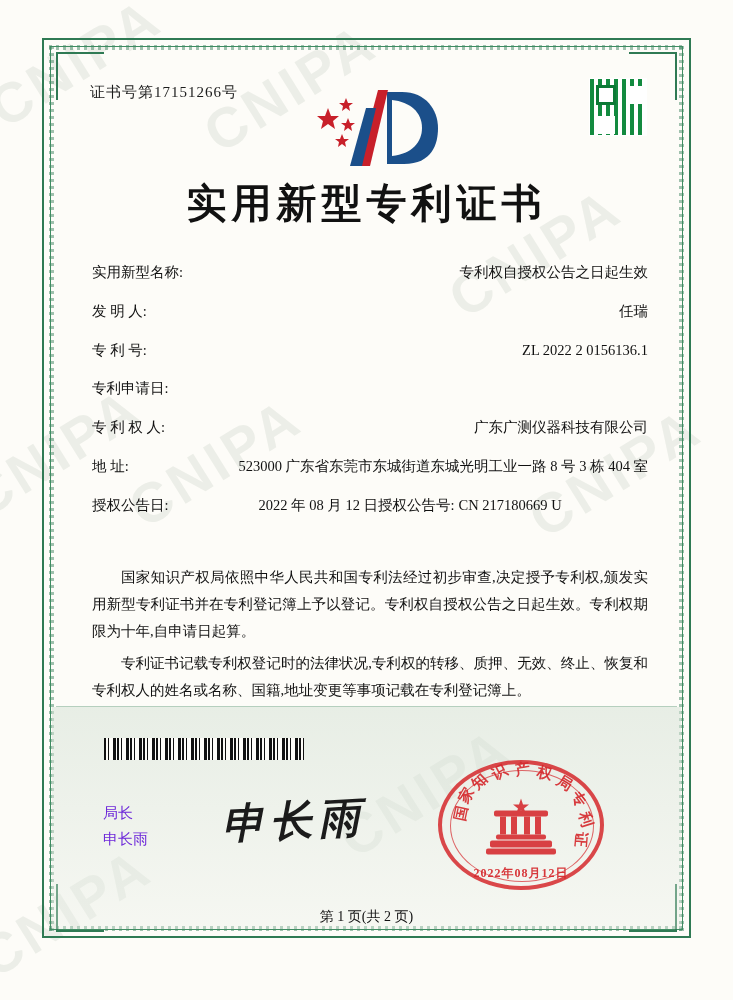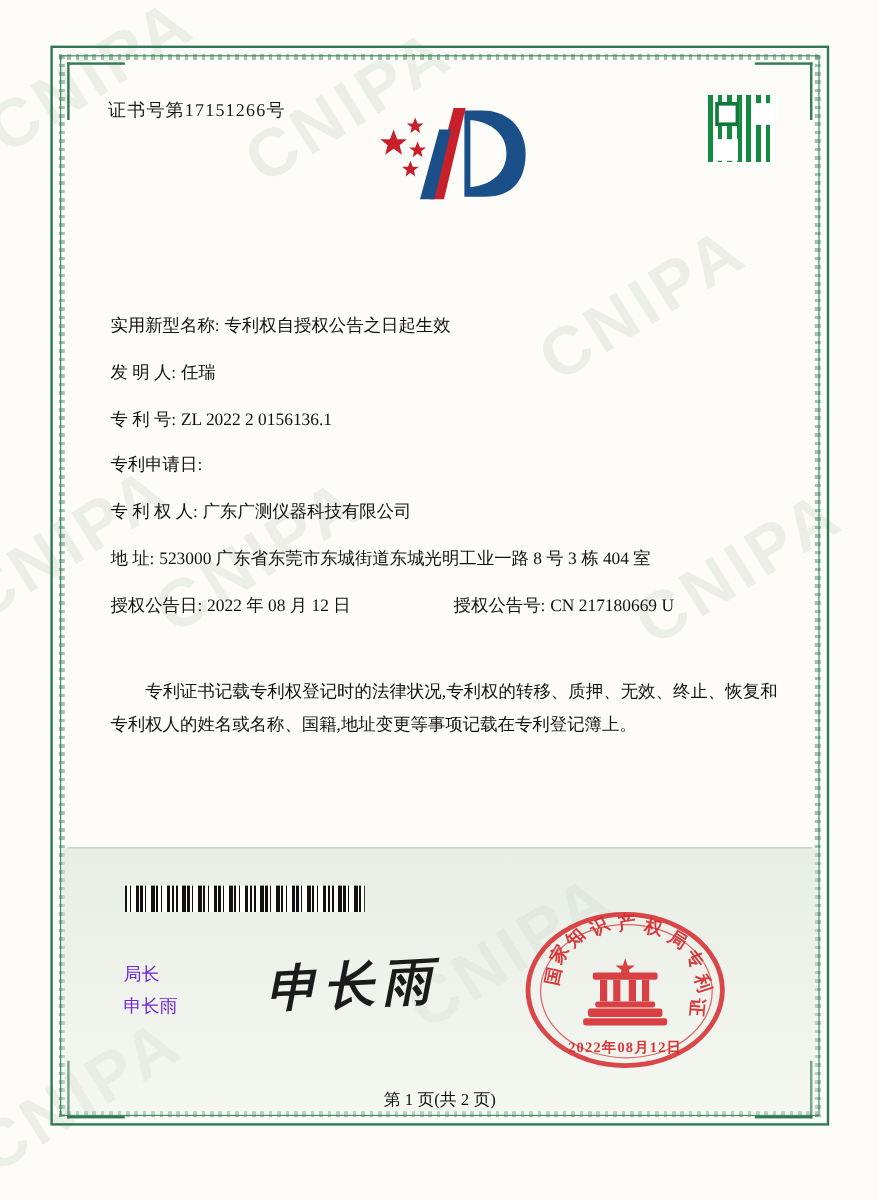--- a/index.html
+++ b/index.html
@@ -143,20 +143,21 @@
   }
 
   
   .fields {
     position: absolute;
     left: 92px;
     top: 262px;
     width: 556px;
     font-size: 14.5px;
     color: #111;
+    text-align: right;
   }
   .field {
     display: flex;
     align-items: flex-start;
     margin-bottom: 17px;
     line-height: 1.5;
   }
   .f-label {
     white-space: nowrap;
     flex: 0 0 auto;
@@ -347,20 +348,21 @@
       <path d="M74 22 L84 22 L70 80 L58 80 Z" fill="#1b4f8a"></path>
       <g fill="#c8202a">
         <polygon points="36,22 39,30 47,30 41,35 43,43 36,38 29,43 31,35 25,30 33,30"></polygon>
         <polygon points="54,12 56,17 61,17 57,20 58,25 54,22 50,25 51,20 47,17 52,17"></polygon>
         <polygon points="56,32 58,37 63,37 59,40 60,45 56,42 52,45 53,40 49,37 54,37"></polygon>
         <polygon points="50,48 52,53 57,53 53,56 54,61 50,58 46,61 47,56 43,53 48,53"></polygon>
       </g>
     </svg>
   </div>
 
+  <div class="title">实用新型专利证书</div>
 
   <div class="fields">
     <div class="field">
       <span class="f-label">实用新型名称:</span>
       <span class="f-value">专利权自授权公告之日起生效</span>
     </div>
     <div class="field">
       <span class="f-label">发    明    人:</span>
       <span class="f-value">任瑞</span>
     </div>
@@ -385,20 +387,21 @@
         <span class="f-value">2022 年 08 月 12 日</span>
       </div>
       <div class="half">
         <span class="f-label">授权公告号:</span>
         <span class="f-value">CN 217180669 U</span>
       </div>
     </div>
   </div>
 
   <div class="body-text">
+    <p>国家知识产权局依照中华人民共和国专利法经过初步审查,决定授予专利权,颁发实用新型专利证书并在专利登记簿上予以登记。专利权自授权公告之日起生效。专利权期限为十年,自申请日起算。</p>
     <p>专利证书记载专利权登记时的法律状况,专利权的转移、质押、无效、终止、恢复和专利权人的姓名或名称、国籍,地址变更等事项记载在专利登记簿上。</p>
   </div>
 
   <div class="lower-bg"></div>
   <div class="divider"></div>
   <div class="barcode"></div>
 
   <div class="signer">
     <div>局长</div>
     <div>申长雨</div>

